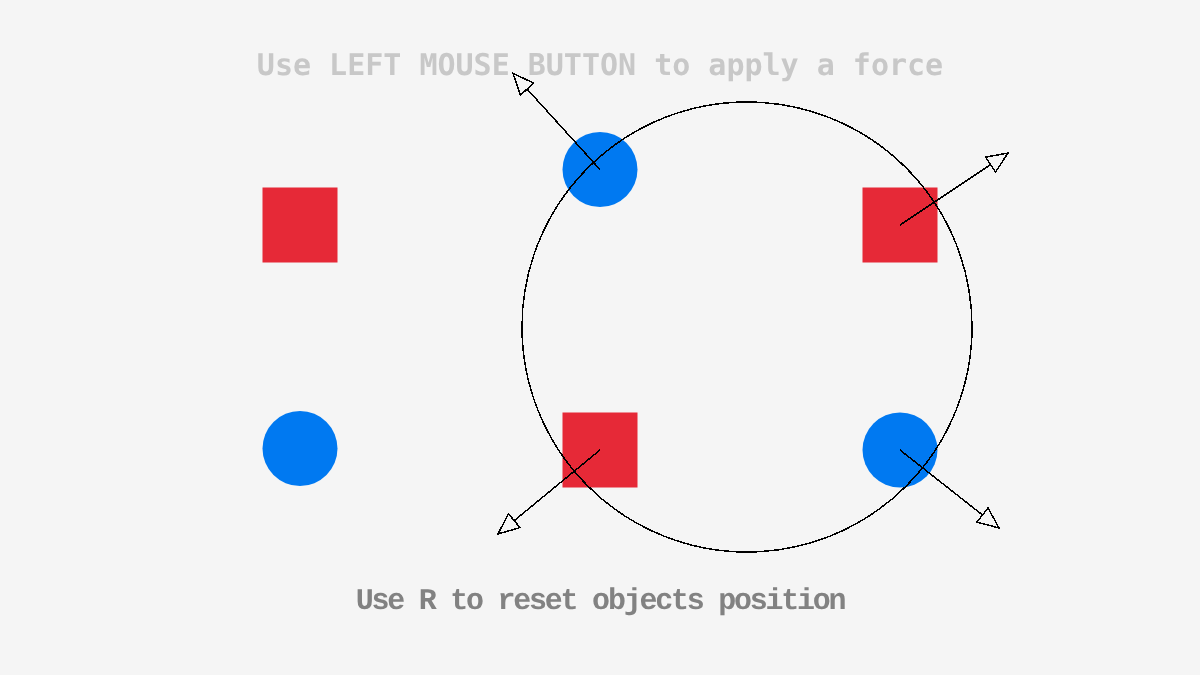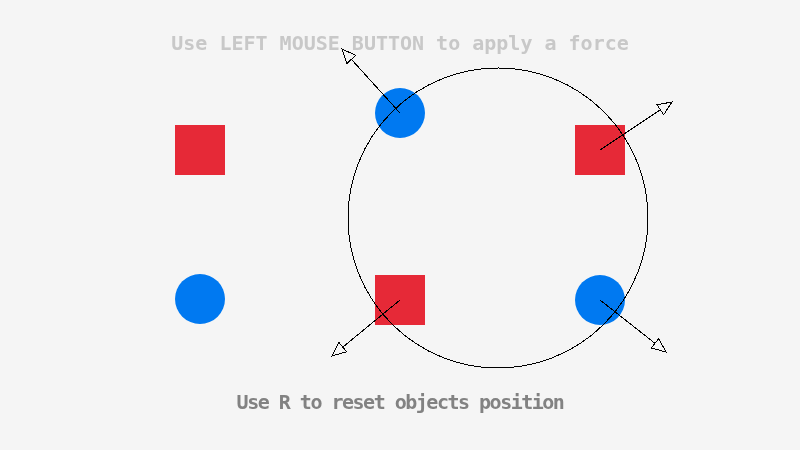--- a/index.html
+++ b/index.html
@@ -24,20 +24,21 @@
     white-space: nowrap;
     user-select: none;
   }
   .instruction-top {
     top: 33px;
     letter-spacing: 0px;
   }
   .instruction-bottom {
     top: 392px;
     letter-spacing: -1.5px;
+    font-family: Liberation Mono, monospace;
   }
   .obj {
     position: absolute;
     z-index: 1;
   }
   .obj.circle {
     border-radius: 50%;
   }
   .overlay-svg {
     position: absolute;

